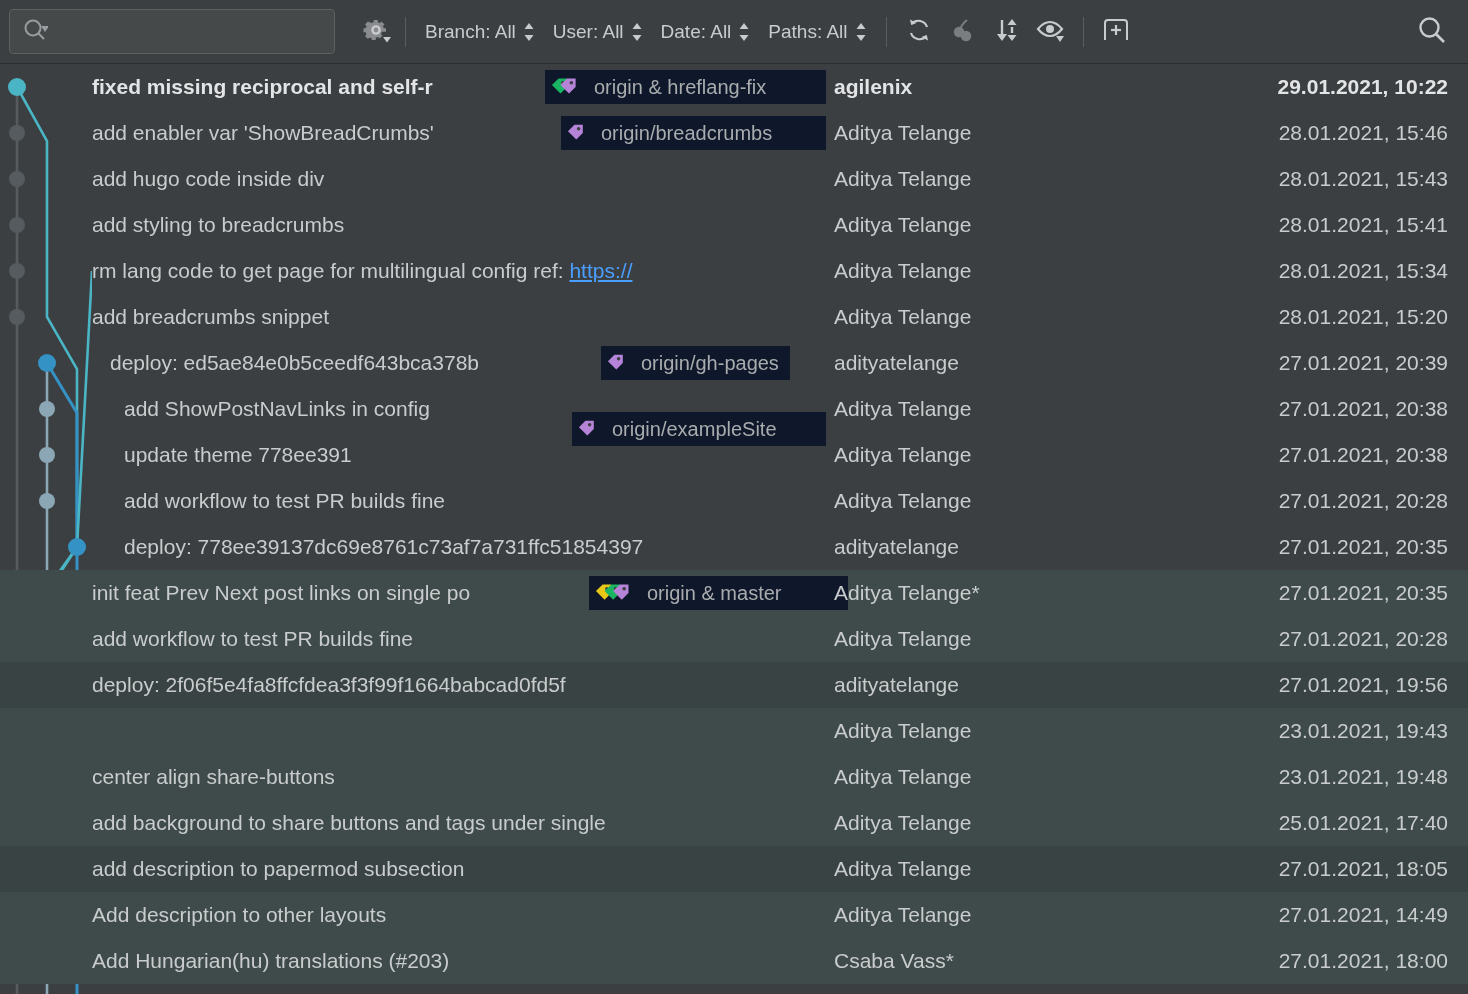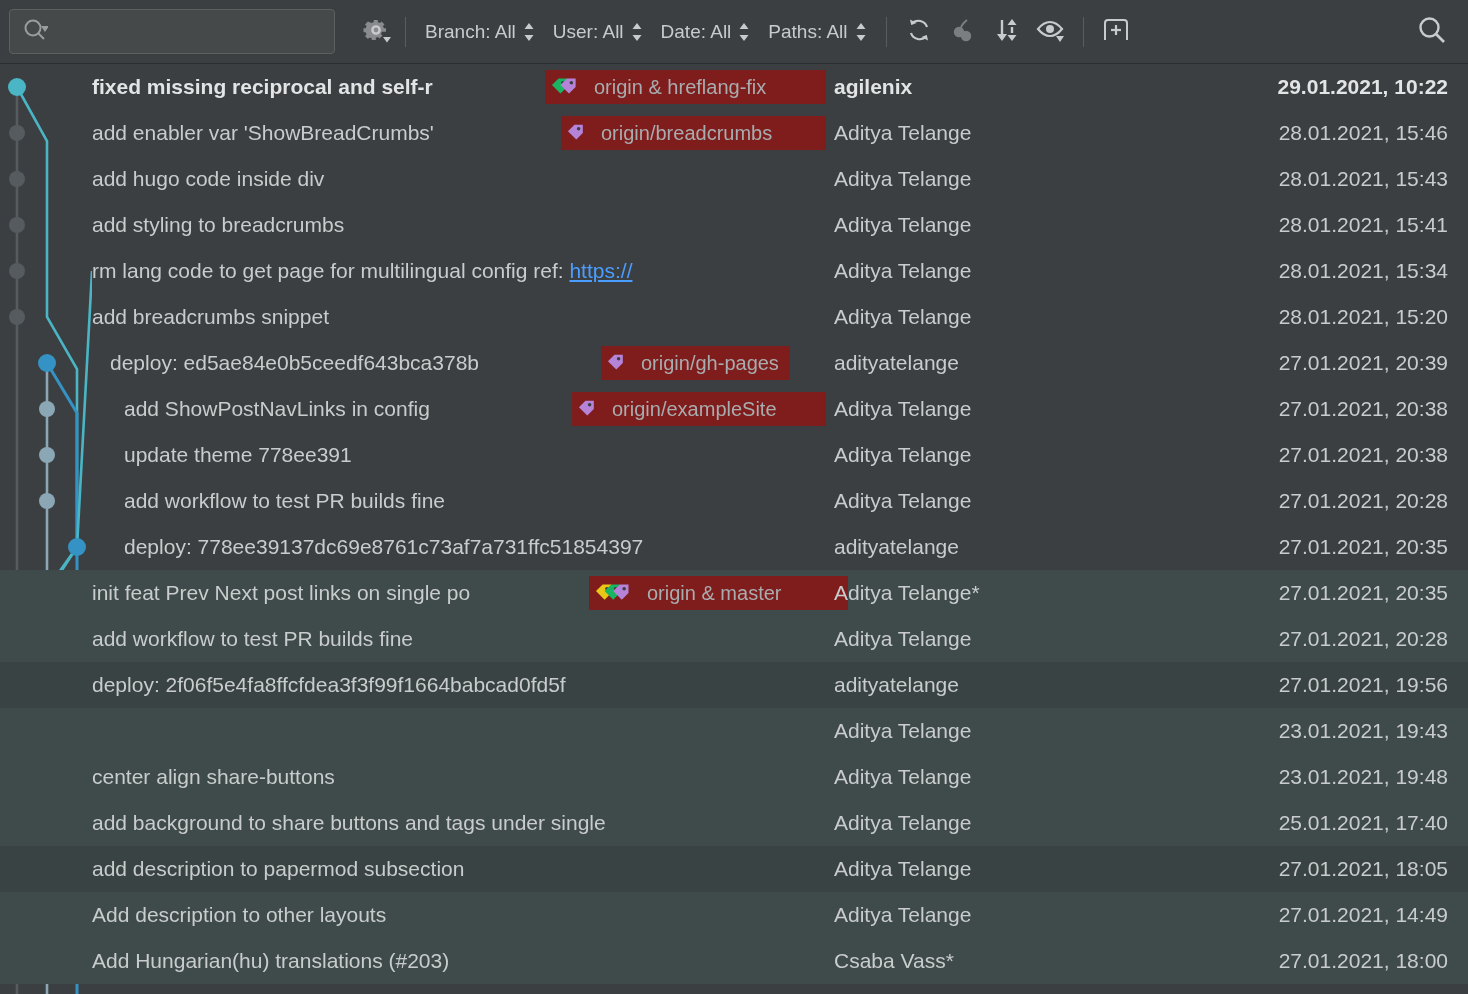--- a/index.html
+++ b/index.html
@@ -101,21 +101,21 @@
     position: absolute; right: 20px; top: 0;
     height: 46px; line-height: 46px;
     font-size: 21px; color: #c9cccd;
     white-space: nowrap; text-align: right;
   }
   .c-date.bold { font-weight: bold; color: #e2e4e5; }
 
   
   .labels {
     position: absolute; top: 6px; height: 34px;
-    background: #7f1d1d;
+    background: #0f172a;
     display: flex; align-items: center;
     padding: 0 25px 0 6px;
     white-space: nowrap;
   }
   .labels .tags { display: inline-flex; align-items: center; margin-right: 8px; }
   .labels .txt { color: #a9acae; font-size: 20px; }
 
   
   #graph {
     position: absolute; left: 0; top: 0;
@@ -343,21 +343,21 @@
               <circle transform="translate(0,0)" cx="12.5" cy="5.5" r="1.9" fill="#3c3f41"></circle>
             </svg>
           </span>
           <span class="txt">origin/gh-pages</span>
         </div>
         <div class="c-author">adityatelange</div>
         <div class="c-date">27.01.2021, 20:39</div>
       </div>
       <div class="row">
         <div class="c-subject" style="left: 124px;">add ShowPostNavLinks in config</div>
-        <div class="labels" style="left: 572px; width: 254px;">
+        <div class="labels" style="left: 572px; width: 254px; margin-top: 20px;">
           <span class="tags">
             <svg width="26" height="20" viewBox="0 0 28 20">
               <path transform="translate(0,0)" fill="#b584d8" d="M1 8 L8 1 L17 1 L17 10 L10 17 Z"></path>
               <circle transform="translate(0,0)" cx="12.5" cy="5.5" r="1.9" fill="#3c3f41"></circle>
             </svg>
           </span>
           <span class="txt">origin/exampleSite</span>
         </div>
         <div class="c-author">Aditya Telange</div>
         <div class="c-date">27.01.2021, 20:38</div>

